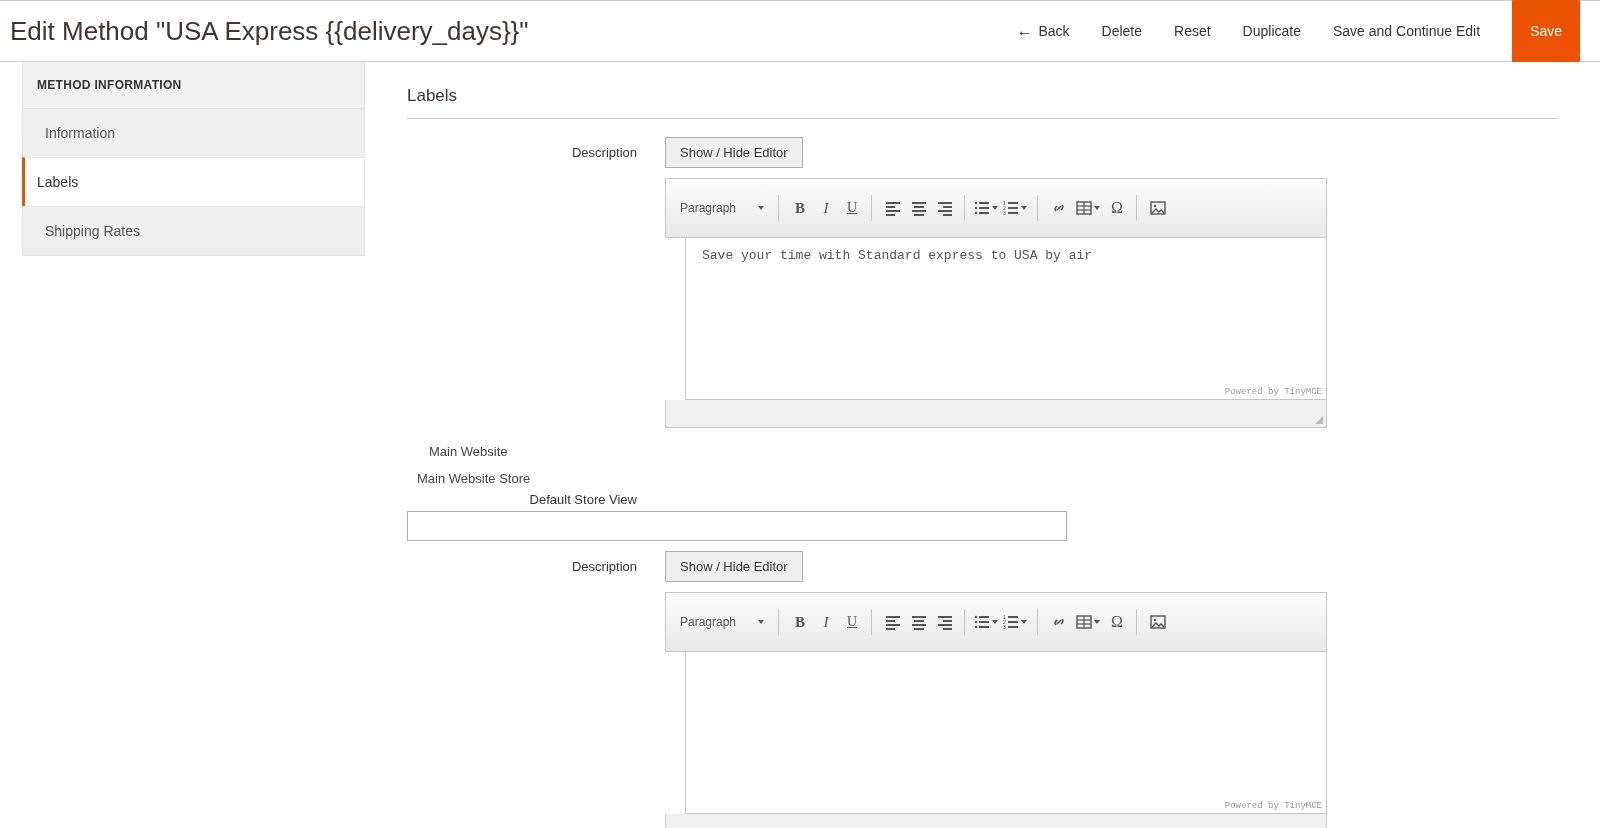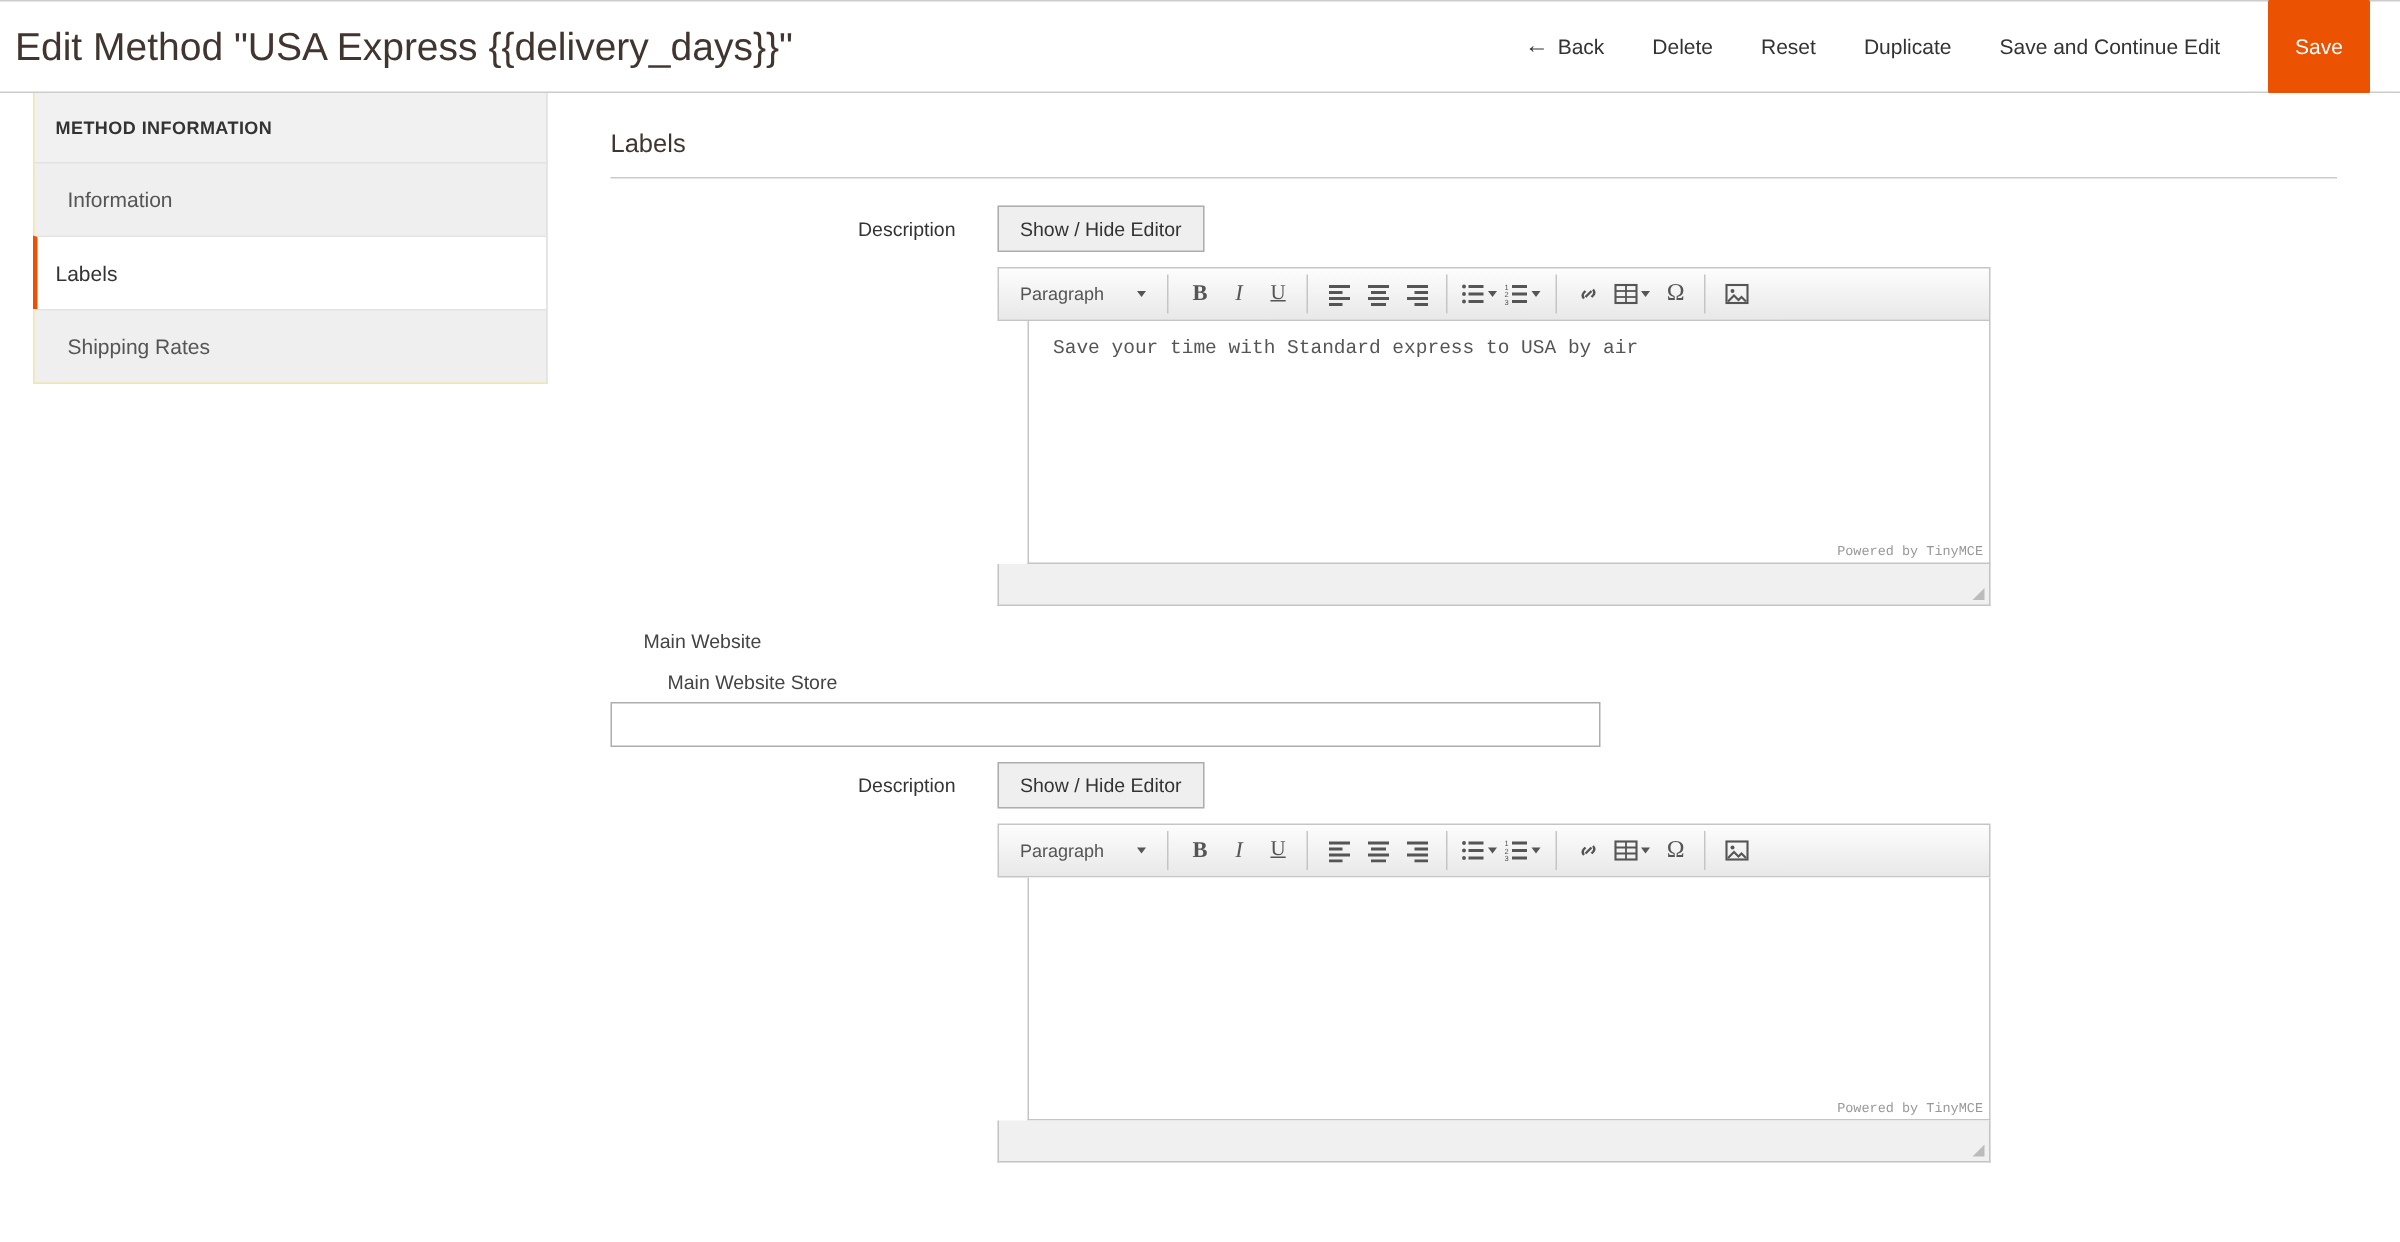--- a/index.html
+++ b/index.html
@@ -26,27 +26,27 @@
 .section-title { font-size: 17px; color: #41362f; padding-bottom: 12px; border-bottom: 1px solid #ccc; margin-bottom: 18px; font-weight: 400;}
 
 .form-row { display: flex; margin-bottom: 10px; }
 .form-label { width: 258px; text-align: right; padding-right: 28px; padding-top: 8px; color: #333; font-size: 13px;}
 .form-control { flex: 1; }
 
 .btn-secondary { background: #efefef; border: 1px solid #adadad; padding: 7px 14px; font-size: 13px; color: #333; cursor: pointer; }
 
 .scope-row { padding: 6px 0 6px 0; font-size: 13px; color: #444; }
 .scope-0 { margin-left: 22px; }
-.scope-1 { margin-left: 38px; }
+.scope-1 { margin-left: 10px; }
 
 input.text-input { width: 100%; max-width: 660px; padding: 6px 8px; border: 1px solid #adadad; font-size: 13px; height: 30px;}
 
 
 .editor-wrap { margin-top: 10px; max-width: 662px;}
-.editor-toolbar { border: 1px solid #c5c5c5; background: linear-gradient(#fdfdfd, #e8e8e8); padding: 4px 6px; display: flex; align-items: center; gap: 2px; }
+.editor-toolbar { border: 1px solid #c5c5c5; background: linear-gradient(#fdfdfd, #e8e8e8); padding: 16px 6px; display: flex; align-items: center; gap: 2px; }
 .tb-group { display: flex; align-items: center; border-right: 1px solid #c5c5c5; padding-right: 6px; margin-right: 6px; height: 26px;}
 .tb-group:last-child { border-right: none; }
 .tb-select { display: flex; align-items: center; gap: 20px; padding: 3px 8px; font-size: 12px; color: #555; cursor: pointer; }
 .tb-btn { width: 26px; height: 26px; display: inline-flex; align-items: center; justify-content: center; cursor: pointer; color: #555; }
 .tb-btn svg { width: 16px; height: 16px; }
 .tb-caret { width: 0; height: 0; border-left: 3px solid transparent; border-right: 3px solid transparent; border-top: 4px solid #555; margin-left: 2px;}
 .editor-body { border: 1px solid #c5c5c5; border-top: none; padding: 10px 16px; min-height: 162px; font-size: 13px; color: #555; font-family: Liberation Mono, monospace; position: relative; background:#fff;margin-left:20px;}
 .editor-status { border: 1px solid #c5c5c5; border-top: none; height: 28px; background: #f0f0f0; position: relative;}
 .editor-body .powered-inline { position: absolute; right: 4px; bottom: 2px; font-size: 9px; color: #999; }
 .resize-handle { position: absolute; right: 1px; bottom: 1px; width: 12px; height: 12px; }
@@ -184,20 +184,24 @@
           </div>
           <div class="editor-status">
             <div class="resize-handle"></div>
           </div>
         </div>
       </div>
     </div>
 
     <div class="scope-row scope-0">Main Website</div>
     <div class="scope-row scope-1">Main Website Store</div>
+    <div class="form-row" style="margin-bottom:4px;">
+      <div class="form-label" style="padding-top:0;">Default Store View</div>
+      <div class="form-control"></div>
+    </div>
 
     <div class="form-row">
       <div class="form-control">
         <input type="text" class="text-input" value="" style="">
       </div>
     </div>
 
     <div class="form-row">
       <div class="form-label">Description</div>
       <div class="form-control">

